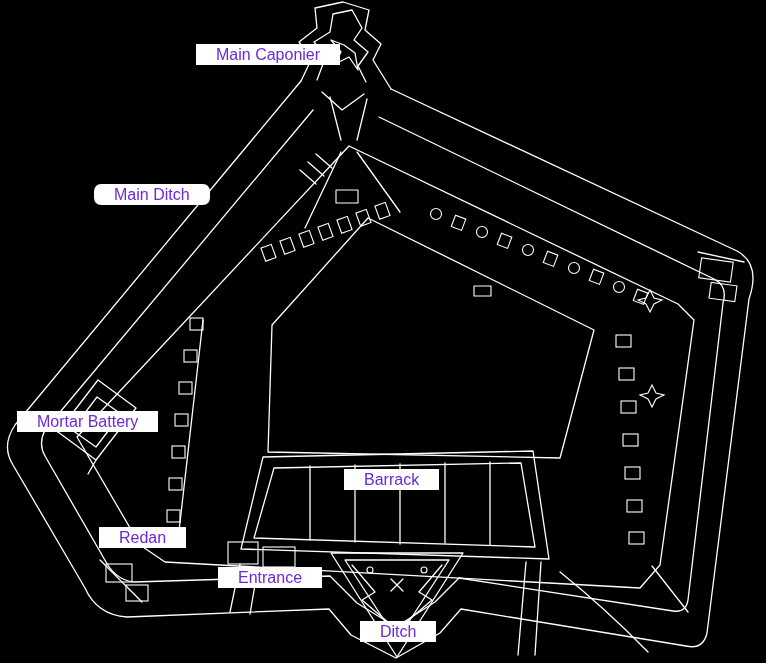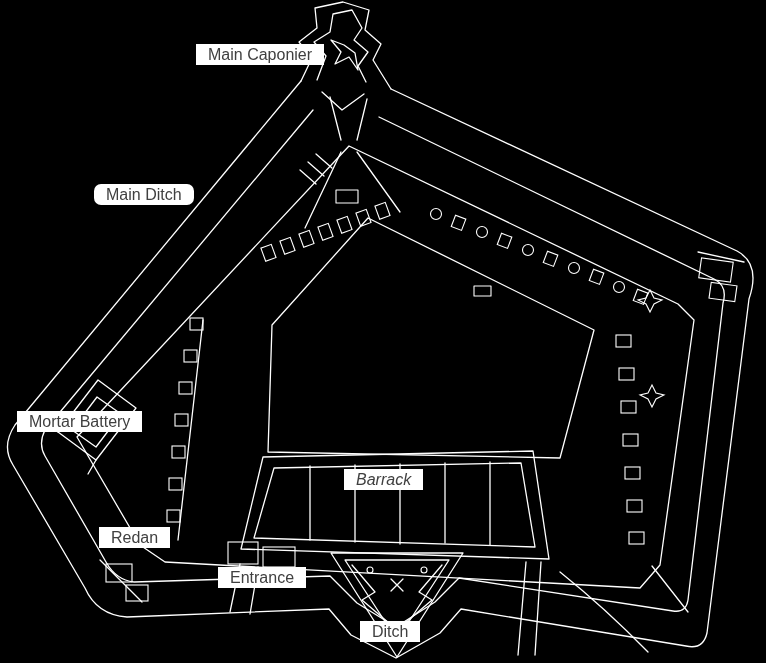--- a/index.html
+++ b/index.html
@@ -28,24 +28,24 @@
     stroke-linecap: round;
   }
   .cm {
     stroke: #ffffff;
     fill: none;
     stroke-width: 1.1;
   }
   .map-label {
     position: absolute;
     background: #ffffff;
-    color: #404040;
+    color: #6d28d9;
     font-size: 16px;
     line-height: 1.2;
-    padding: 1px 12px;
+    padding: 1px 20px;
     white-space: nowrap;
   }
 </style>
 </head>
 <body>
 
 <div class="canvas">
 
   <svg class="plan" width="766" height="663" viewBox="0 0 766 663" xmlns="http://www.w3.org/2000/svg">
 
@@ -166,19 +166,19 @@
   <div class="map-label" style="left:196px; top:44px;">Main Caponier</div>
 
   <div class="map-label" style="left:94px; top:184px;border-radius:7px;">Main Ditch</div>
 
 
 
   <div class="map-label" style="left:17px; top:379px;margin-top:32px;">Mortar Battery</div>
 
   <div class="map-label" style="left:99px; top:527px;">Redan</div>
 
-  <div class="map-label" style="left:344px; top:469px;font-style:italic;">Barrack</div>
+  <div class="map-label" style="left:344px; top:469px;">Barrack</div>
 
   <div class="map-label" style="left:218px; top:567px;">Entrance</div>
 
   <div class="map-label" style="left:360px; top:621px;">Ditch</div>
 
 </div>
 
 </body></html>

